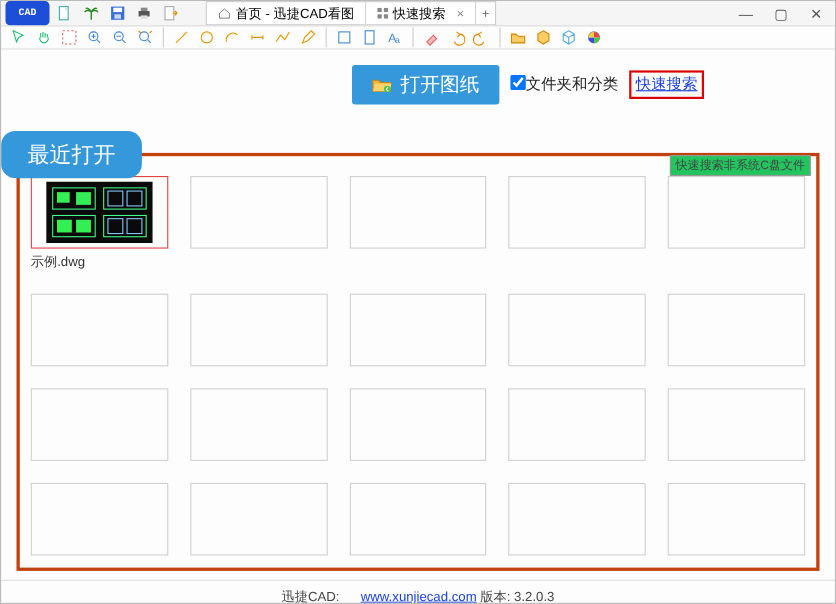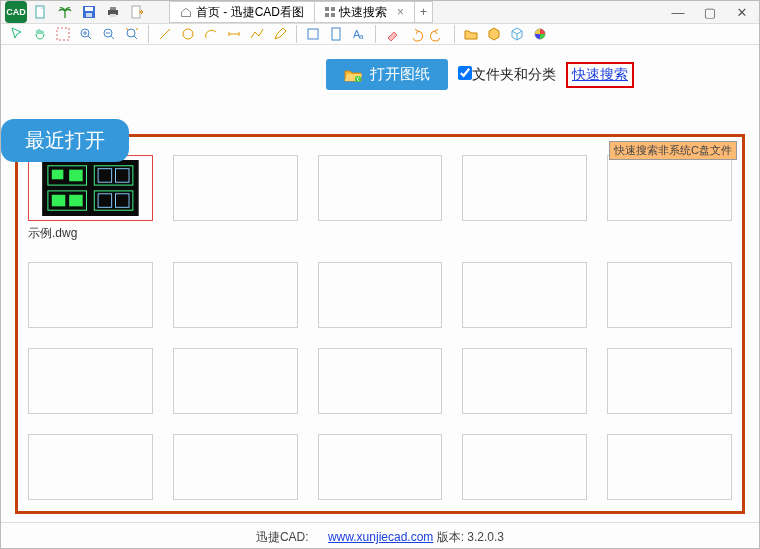--- a/index.html
+++ b/index.html
@@ -11,21 +11,21 @@
   border: 1px solid #bbb;
   display: flex; flex-direction: column;
 }
 .titlebar {
   height: 26px; display: flex; align-items: center;
   padding: 0 4px; gap: 4px;
   background: #f5f5f5;
   border-bottom: 1px solid #ddd;
 }
 .titlebar .icon-btn { width: 20px; height: 20px; display: flex; align-items:center; justify-content:center; cursor:pointer; }
-.logo { width:22px; height:22px; background:#15803d; border-radius:4px; display:flex; align-items:center; justify-content:center; color:#fff; font-size:9px; font-weight:bold; }
+.logo { width:40px; height:22px; background:#1d4ed8; border-radius:4px; display:flex; align-items:center; justify-content:center; color:#fff; font-size:9px; font-weight:bold;font-family:Liberation Mono, monospace; }
 .tabs { display:flex; margin-left:18px; align-items:center; }
 .tab {
   height: 22px; border:1px solid #ccc; padding:0 10px; display:flex; align-items:center; gap:4px;
   background:#fff; font-size:12px; cursor:pointer;
 }
 .tab .home-icon { width:12px; height:12px; }
 .tab .close { margin-left:6px; color:#888; font-size:12px; }
 .tab-plus { width:18px; height:22px; border:1px solid #ccc; border-left:none; display:flex; align-items:center; justify-content:center; color:#666; cursor:pointer; background:#fff;}
 .win-controls { margin-left:auto; display:flex; gap:6px; }
 .win-controls div { width:26px; height:18px; display:flex; align-items:center; justify-content:center; cursor:pointer; color:#555; font-size:13px;}
@@ -34,32 +34,32 @@
   height: 28px; display:flex; align-items:center; gap:3px; padding:0 6px;
   border-bottom:1px solid #ddd;
 }
 .tool-btn { width:20px; height:20px; display:flex; align-items:center; justify-content:center; cursor:pointer; }
 .sep { width:1px; height:18px; background:#ccc; margin:0 3px;}
 
 .main { flex:1; position:relative; padding:14px 14px 8px; }
 .actionbar { display:flex; align-items:center; gap:10px; justify-content:center; margin-bottom:8px; padding-left:200px;}
 .open-btn {
   background:#3598db; color:#fff; border-radius:3px; padding:6px 18px;
-  display:flex; align-items:center; gap:8px; font-size:15px; cursor:pointer;
+  display:flex; align-items:center; gap:8px; font-size:18px; cursor:pointer;
 }
 .open-btn .folder-icon { width:18px; height:14px; }
 .chk { display:flex; align-items:flex-start; font-size:14px; gap:0; color:#222; }
 .chk input { width:14px; height:14px; }
 .quick-link {
   color:#1a3fe0; text-decoration:underline; font-size:14px;
   border:2px solid #d00; padding:2px 4px; cursor:pointer;
 }
 .tooltip {
   position:absolute; top:96px; right:22px;
-  border:1px solid #999; background:#fdba74;
+  border:1px solid #999; background:#22c55e;
   font-size:11px; padding:1px 4px; color:#444;
 }
 .recent-tab {
   position:absolute; top:74px; left:0;
   background:#3598db; color:#fff;
   padding:8px 24px; font-size:20px;border-radius:13px;
 }
 .files-panel {
   margin-top:44px; border:3px solid #c2410c;
   padding:18px 10px 24px;

